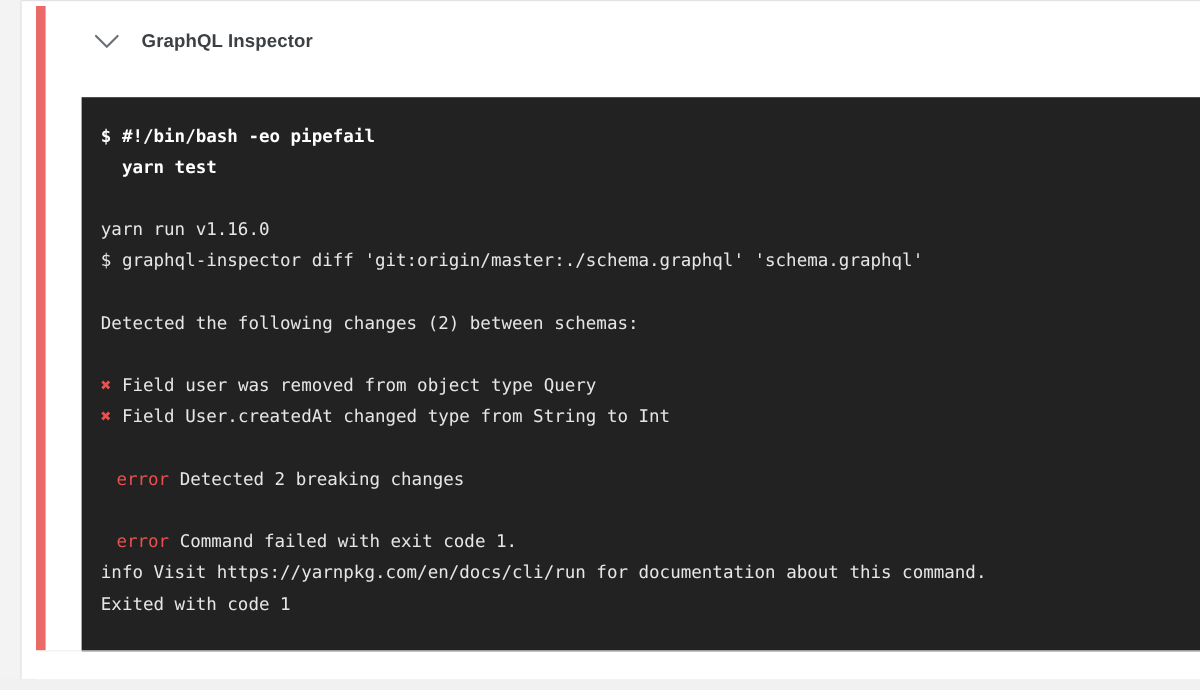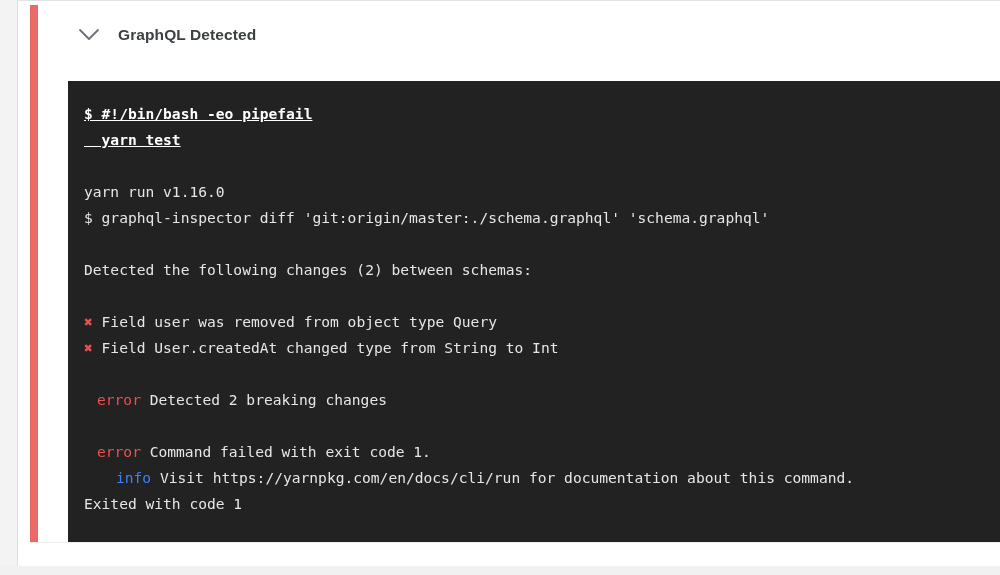--- a/index.html
+++ b/index.html
@@ -87,23 +87,23 @@
   }
   .term-body {
     font-family: "DejaVu Sans Mono", "Liberation Mono", monospace;
     font-size: 14.6px;
     line-height: 26px;
     color: #e6e6e6;
     white-space: pre;
   }
   .line { white-space: pre; }
   .line.blank { height: 26px; }
-  .cmd { font-weight: bold; color: #ffffff; text-decoration: underline; }
+  .cmd { font-weight: bold; color: #ffffff; }
   .tok-error { color: #e8514f; margin-left: 13px; }
-  .tok-info  { color: #3b82f6; margin-left: 32px; }
+  .tok-info  { color: #e5e5e5; }
   .xmark {
     color: #e8514f;
     font-weight: bold;
   }
 
   
   .card-divider {
     position: absolute;
     left: 12px;
     right: 0;
@@ -145,21 +145,21 @@
   <div class="card">
 
     <div class="status-rail"></div>
 
     <div class="step-header">
       <span class="chevron-icon">
         <svg width="22" height="14" viewBox="0 0 22 14" fill="none" aria-hidden="true">
           <path d="M2 2 L11 11 L20 2" stroke="#6b7077" stroke-width="1.8" stroke-linecap="round" stroke-linejoin="round"></path>
         </svg>
       </span>
-      <span class="step-title">GraphQL Detected</span>
+      <span class="step-title">GraphQL Inspector</span>
     </div>
 
     <div class="terminal">
       <div class="term-body" id="term-body"><div class="line"><span class="cmd">$ #!/bin/bash -eo pipefail</span></div><div class="line"><span class="cmd">  yarn test</span></div><div class="line blank">&nbsp;</div><div class="line"><span>yarn run v1.16.0</span></div><div class="line"><span>$ graphql-inspector diff 'git:origin/master:./schema.graphql' 'schema.graphql'</span></div><div class="line blank">&nbsp;</div><div class="line"><span>Detected the following changes (2) between schemas:</span></div><div class="line blank">&nbsp;</div><div class="line"><span class="xmark">✖</span><span> Field user was removed from object type Query</span></div><div class="line"><span class="xmark">✖</span><span> Field User.createdAt changed type from String to Int</span></div><div class="line blank">&nbsp;</div><div class="line"><span class="tok-error">error</span><span> Detected 2 breaking changes</span></div><div class="line blank">&nbsp;</div><div class="line"><span class="tok-error">error</span><span> Command failed with exit code 1.</span></div><div class="line"><span class="tok-info">info</span><span> Visit https://yarnpkg.com/en/docs/cli/run for documentation about this command.</span></div><div class="line"><span>Exited with code 1</span></div></div>
     </div>
 
     <div class="card-divider"></div>
     <div class="card-footer"></div>
   </div>
 

